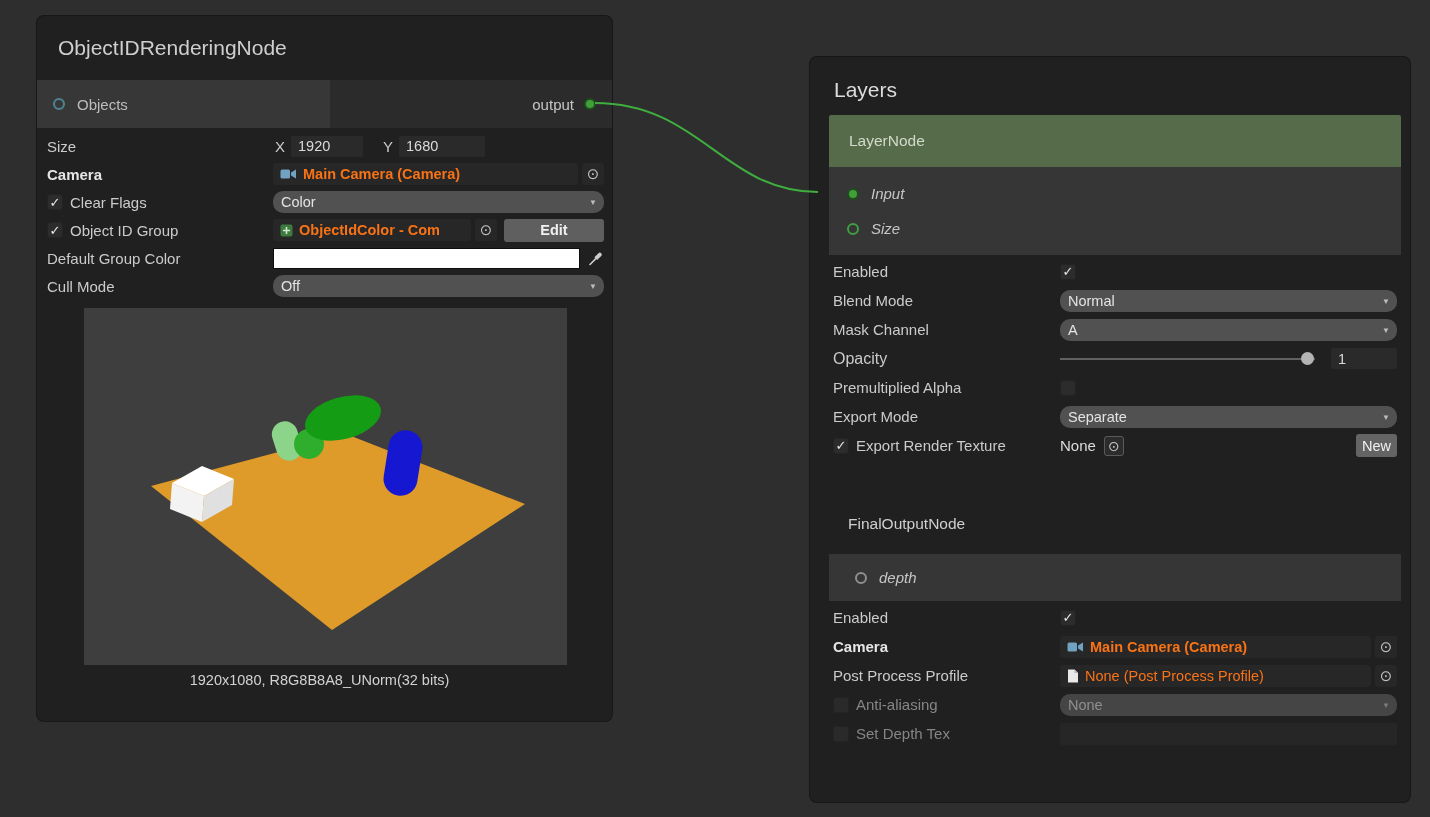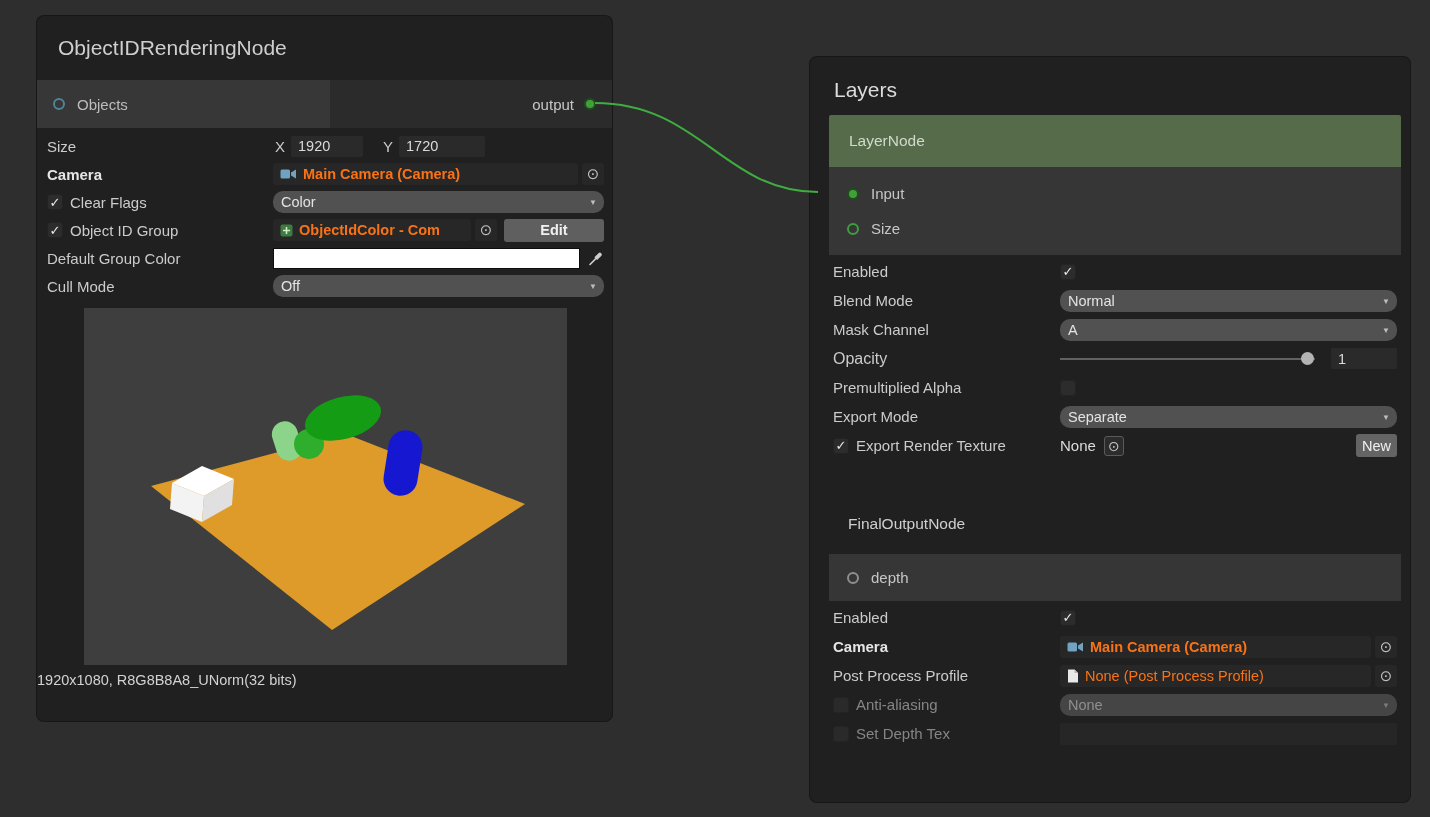--- a/index.html
+++ b/index.html
@@ -65,29 +65,29 @@
   .btn { height: 23px; border-radius: 3px; background: #5f5f5f; color: #f0f0f0; display: flex; align-items: center; justify-content: center; font-size: 14.5px; }
   .edit-btn { width: 100px; font-weight: bold; margin-left: 3px; }
   .new-btn { width: 41px; background: #646464; text-align: center; }
 
   .swatch { flex: 1; height: 19px; border: 1px solid #0d0d0d; }
   .swatch.black { background: #000000; }
   .swatch.white { background: #ffffff; height: 21px; }
   .eyedropper { display: flex; margin-left: 4px; flex: 0 0 16px; }
 
   .preview-wrap { margin: 8px 0 0 47px; width: 483px; height: 357px; }
-  .caption { margin-top: 7px; text-align: left; padding-right: 10px; font-size: 14.5px; color: #d2d2d2; }
+  .caption { margin-top: 7px; text-align: center; padding-right: 10px; font-size: 14.5px; color: #d2d2d2; }
 
   
   .layers { left: 810px; top: 57px; width: 600px; height: 745px; }
   .layers-title { height: 58px; display: flex; align-items: center; padding: 8px 0 0 24px; font-size: 21px; color: #dcdcdc; }
   .green-header { margin: 0 9px 0 19px; height: 52px; display: flex; align-items: center; padding: 0 20px; background: #566b4a; color: #d2dacb; font-size: 15.5px; border-radius: 2px 2px 0 0; }
   .ports-block { margin: 0 9px 0 19px; background: #363636; padding: 9px 0; }
-  .ports-block.single { padding: 6px 0; }
-  .port-line { height: 35px; display: flex; align-items: center; gap: 12px; padding-left: 18px; color: #c6c6c6; font-size: 15px; }
+  .ports-block.single { padding: 6px 8px; }
+  .port-line { height: 35px; display: flex; align-items: center; gap: 12px; padding-left: 18px; color: #c6c6c6; font-size: 15px; font-style: italic; }
 
   .layers .props { padding: 2px 13px 0 23px; }
   .layers .row { height: 29px; }
   .layers .row .label { flex: 0 0 227px; padding-left: 0; }
 
   .slider { flex: 1; position: relative; height: 22px; }
   .slider .track { position: absolute; left: 0; right: 0; top: 10px; height: 2px; background: #616161; }
   .slider .thumb { position: absolute; right: 1px; top: 4px; width: 13px; height: 13px; border-radius: 50%; background: #b4b4b4; }
   .opacity-val { flex: 0 0 66px; margin-left: 12px; }
 
@@ -130,21 +130,21 @@
   <div class="props">
 
     <div class="row">
       <div class="label">
           <span>Size</span>
         </div>
       <div class="value">
         <span class="axis-label">X</span>
         <div class="tfield num-x">1920</div>
         <span class="axis-label y">Y</span>
-        <div class="tfield num-y">1720</div>
+        <div class="tfield num-y">1680</div>
       </div>
     </div>
 
     <div class="row">
       <div class="label bold">
           <span>Camera</span>
         </div>
       <div class="value">
         <div class="obj-field bold">
           <span class="icon">

